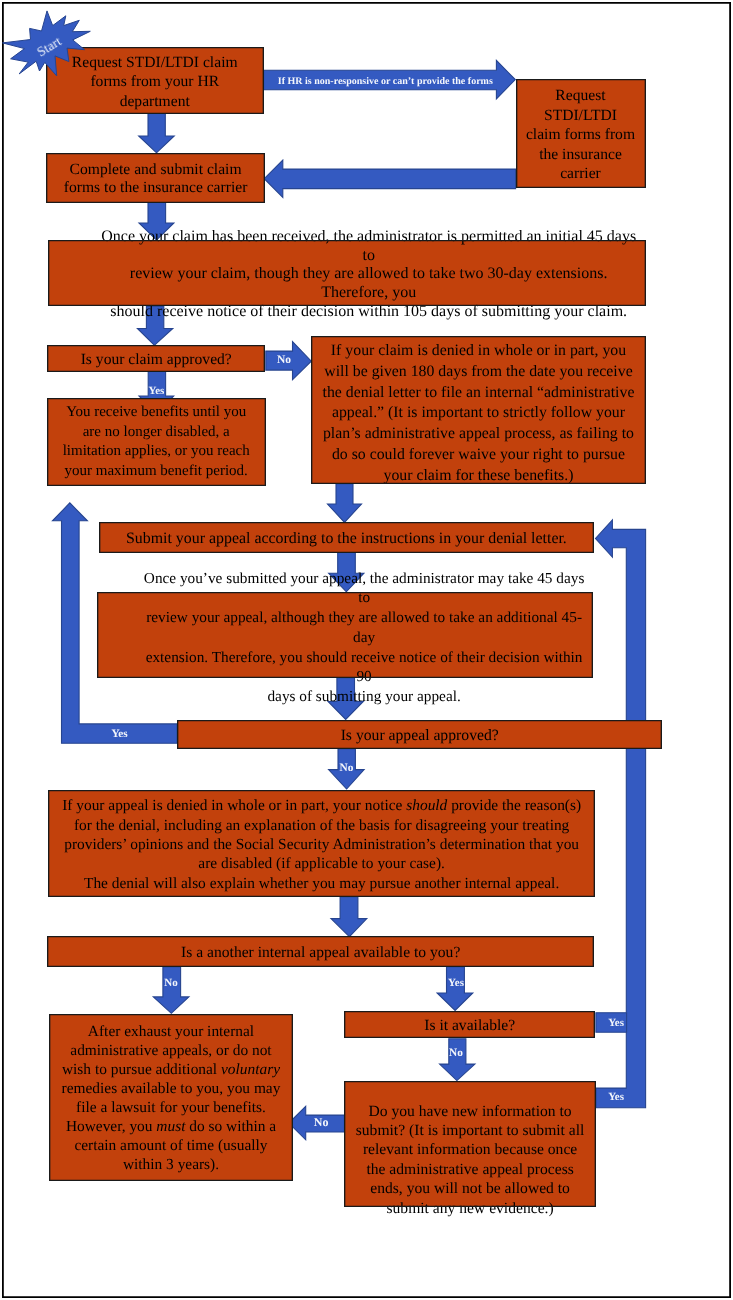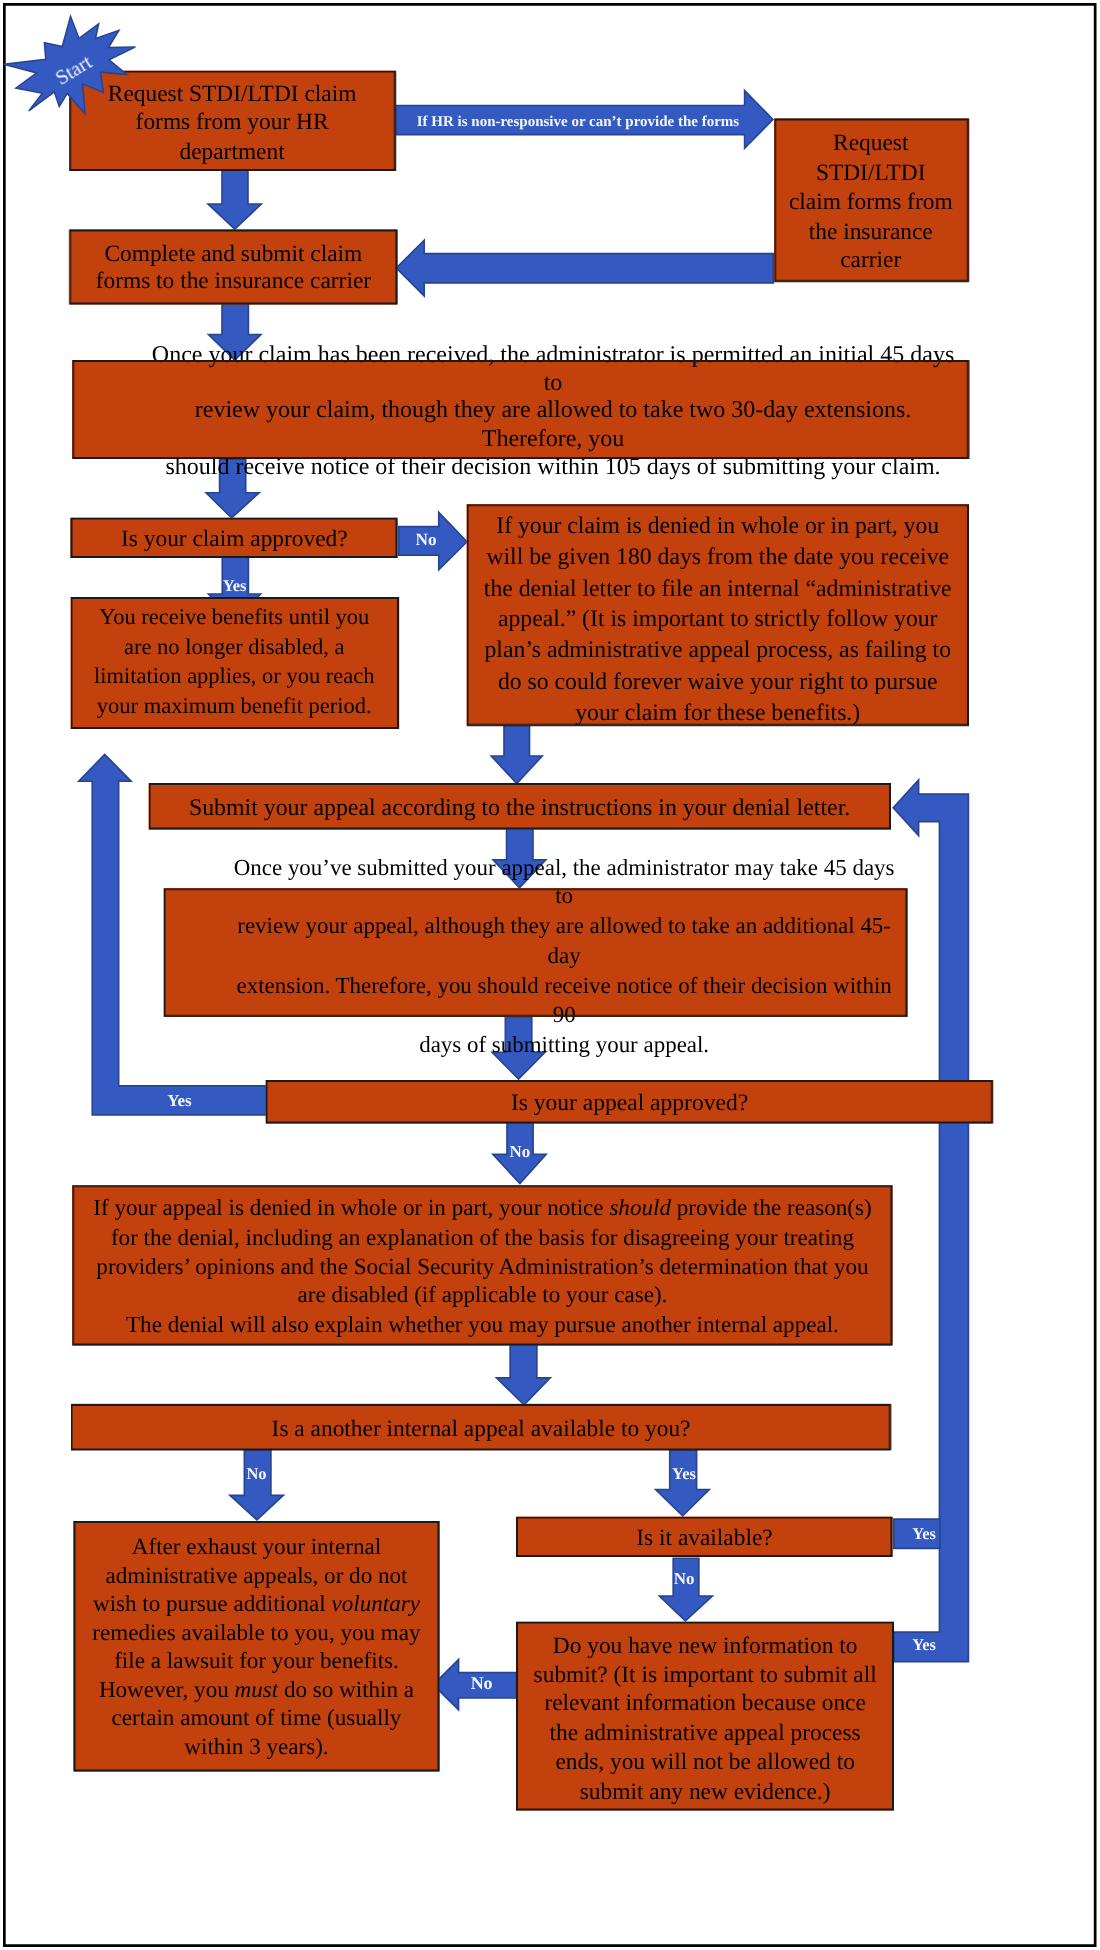--- a/index.html
+++ b/index.html
@@ -13,21 +13,21 @@
   .box{position:absolute;box-sizing:border-box;border:0;
        background:#c2410c;display:flex;align-items:center;justify-content:center;
        text-align:center;z-index:5;}
   .box::after{content:"";position:absolute;left:0;top:0;right:0;bottom:0;
        box-shadow:inset 0 0 0 1.35px #1a1a1a;pointer-events:none;}
   .box p{margin:0;padding:0 5px;position:relative;top:1.5px;
          will-change:opacity;opacity:0.999;}
   .b-denied p{top:4px;}
   .b-benefits p{top:0.5px;}
   .b-lawsuit p{top:0.5px;}
-  .b-newinfo p{top:2px;}
+  .b-newinfo p{top:16px;}
   .b-appeal-timeline p{top:3px;}
   svg.arrows{position:absolute;left:0;top:0;width:733px;height:1300px;z-index:2;}
   .alabel{position:absolute;color:#f4f7fd;z-index:6;text-align:center;white-space:nowrap;
           font-family:"Liberation Serif",serif;font-weight:bold;
           will-change:opacity;opacity:0.999;}
 
   .start-label{position:absolute;left:29px;top:39.5px;width:40px;z-index:8;
      color:#eef3fc;font-family:"Liberation Serif",serif;font-size:13.5px;
      line-height:13px;
      text-align:center;transform:rotate(-31deg);transform-origin:50% 50%;
@@ -35,21 +35,21 @@
 
   
   .b-request-hr     {left:45.9px;top:46.9px; width:217.7px;height:67.1px;font-size:15.6px;line-height:19.3px;}
   .b-request-carrier{left:515.5px;top:79.3px;width:130px; height:108.5px;font-size:15.6px;line-height:19.6px;}
   .b-complete       {left:45.9px;top:153.2px;width:219.4px;height:49.6px;font-size:15.6px;line-height:18.2px;}
   .b-timeline       {left:47.6px;top:240.1px;width:598.2px;height:66px; font-size:16px;line-height:18.7px;padding-left:44px;}
   .b-claim-approved {left:47.2px;top:344.5px;width:218.1px;height:27.9px;font-size:15.6px;line-height:18px;}
   .b-benefits       {left:46.5px;top:398px;width:219.4px;height:87.5px;font-size:15px;line-height:19.4px;}
   .b-denied         {left:310.8px;top:335.9px;width:335.4px;height:147.8px;font-size:15.8px;line-height:20.7px;}
   .b-submit-appeal  {left:98.5px;top:522.4px;width:495.8px;height:30.5px;font-size:15.9px;line-height:18px;}
-  .b-appeal-timeline{left:109px;top:591.8px;width:496.2px;height:85.9px;font-size:15.3px;line-height:19.7px;padding-left:38px;}
+  .b-appeal-timeline{left:97px;top:591.8px;width:496.2px;height:85.9px;font-size:15.3px;line-height:19.7px;padding-left:38px;}
   .b-appeal-approved{left:177.2px;top:720px; width:485px;height:28.8px;font-size:15.7px;line-height:18px;}
   .b-appeal-denied  {left:47.9px;top:789.7px;width:547.5px;height:106.9px;font-size:15.4px;line-height:19.4px;}
   .b-another-appeal {left:47px;  top:936.2px;width:547.4px;height:30.9px;font-size:15.6px;line-height:18px;}
   .b-lawsuit        {left:49px;  top:1014px; width:244px; height:167px; font-size:15.4px;line-height:19px;}
   .b-mandatory      {left:344.4px;top:1010.6px;width:250.6px;height:27.4px;font-size:15.6px;line-height:18px;}
   .b-newinfo        {left:344.4px;top:1080.6px;width:251.4px;height:126.4px;font-size:15.6px;line-height:19.4px;}
 
   
   .l-hr        {left:277.8px; top:74.8px;  width:215px; font-size:10px;   line-height:14px;}
   .l-claim-no  {left:277px;   top:353.3px; width:14px;  font-size:11.5px; line-height:14px;}

